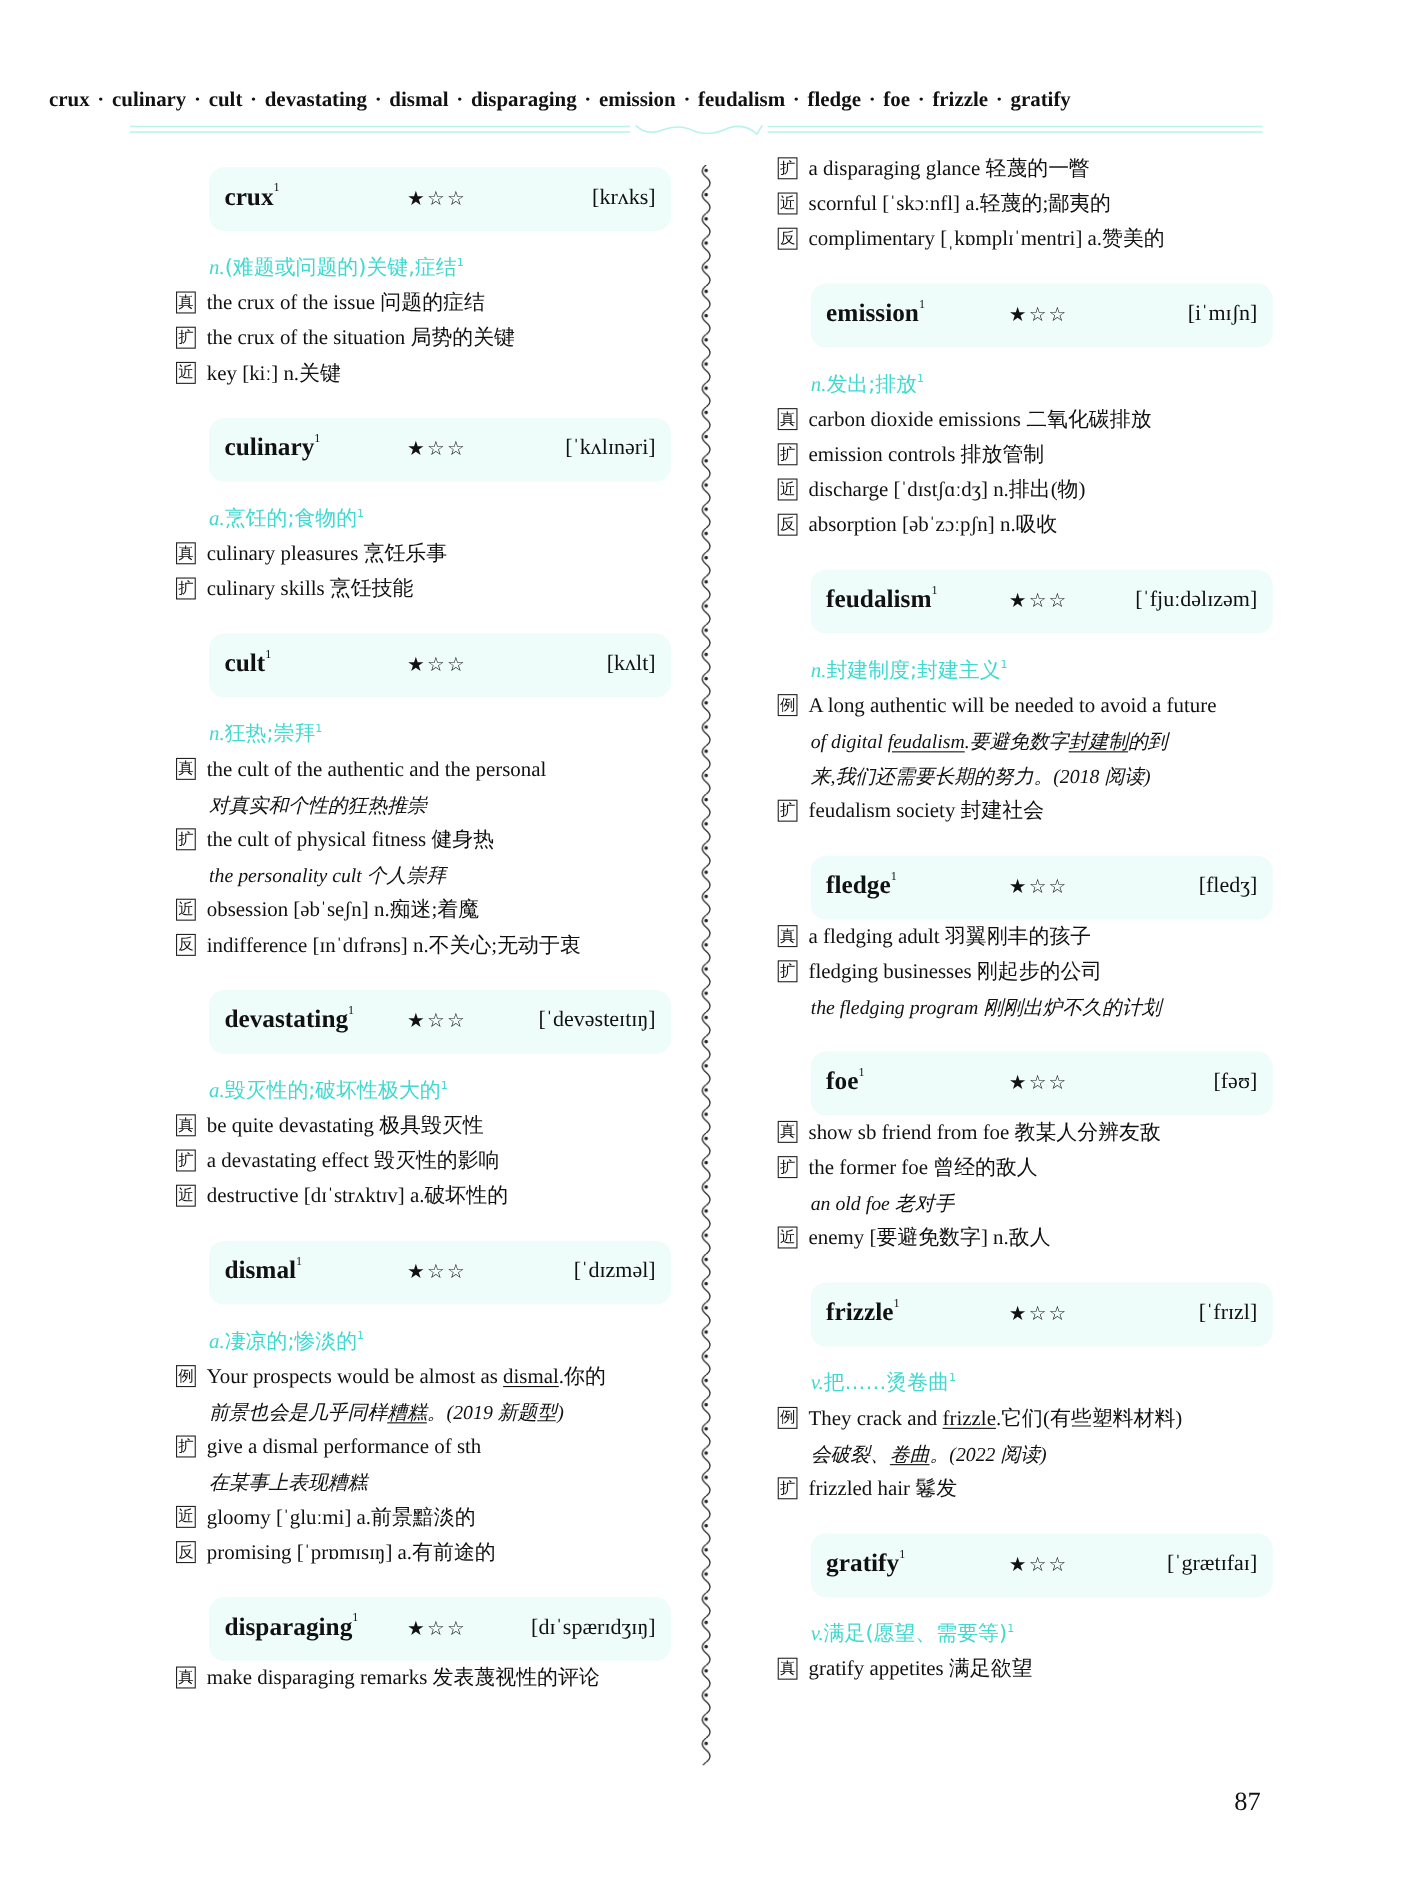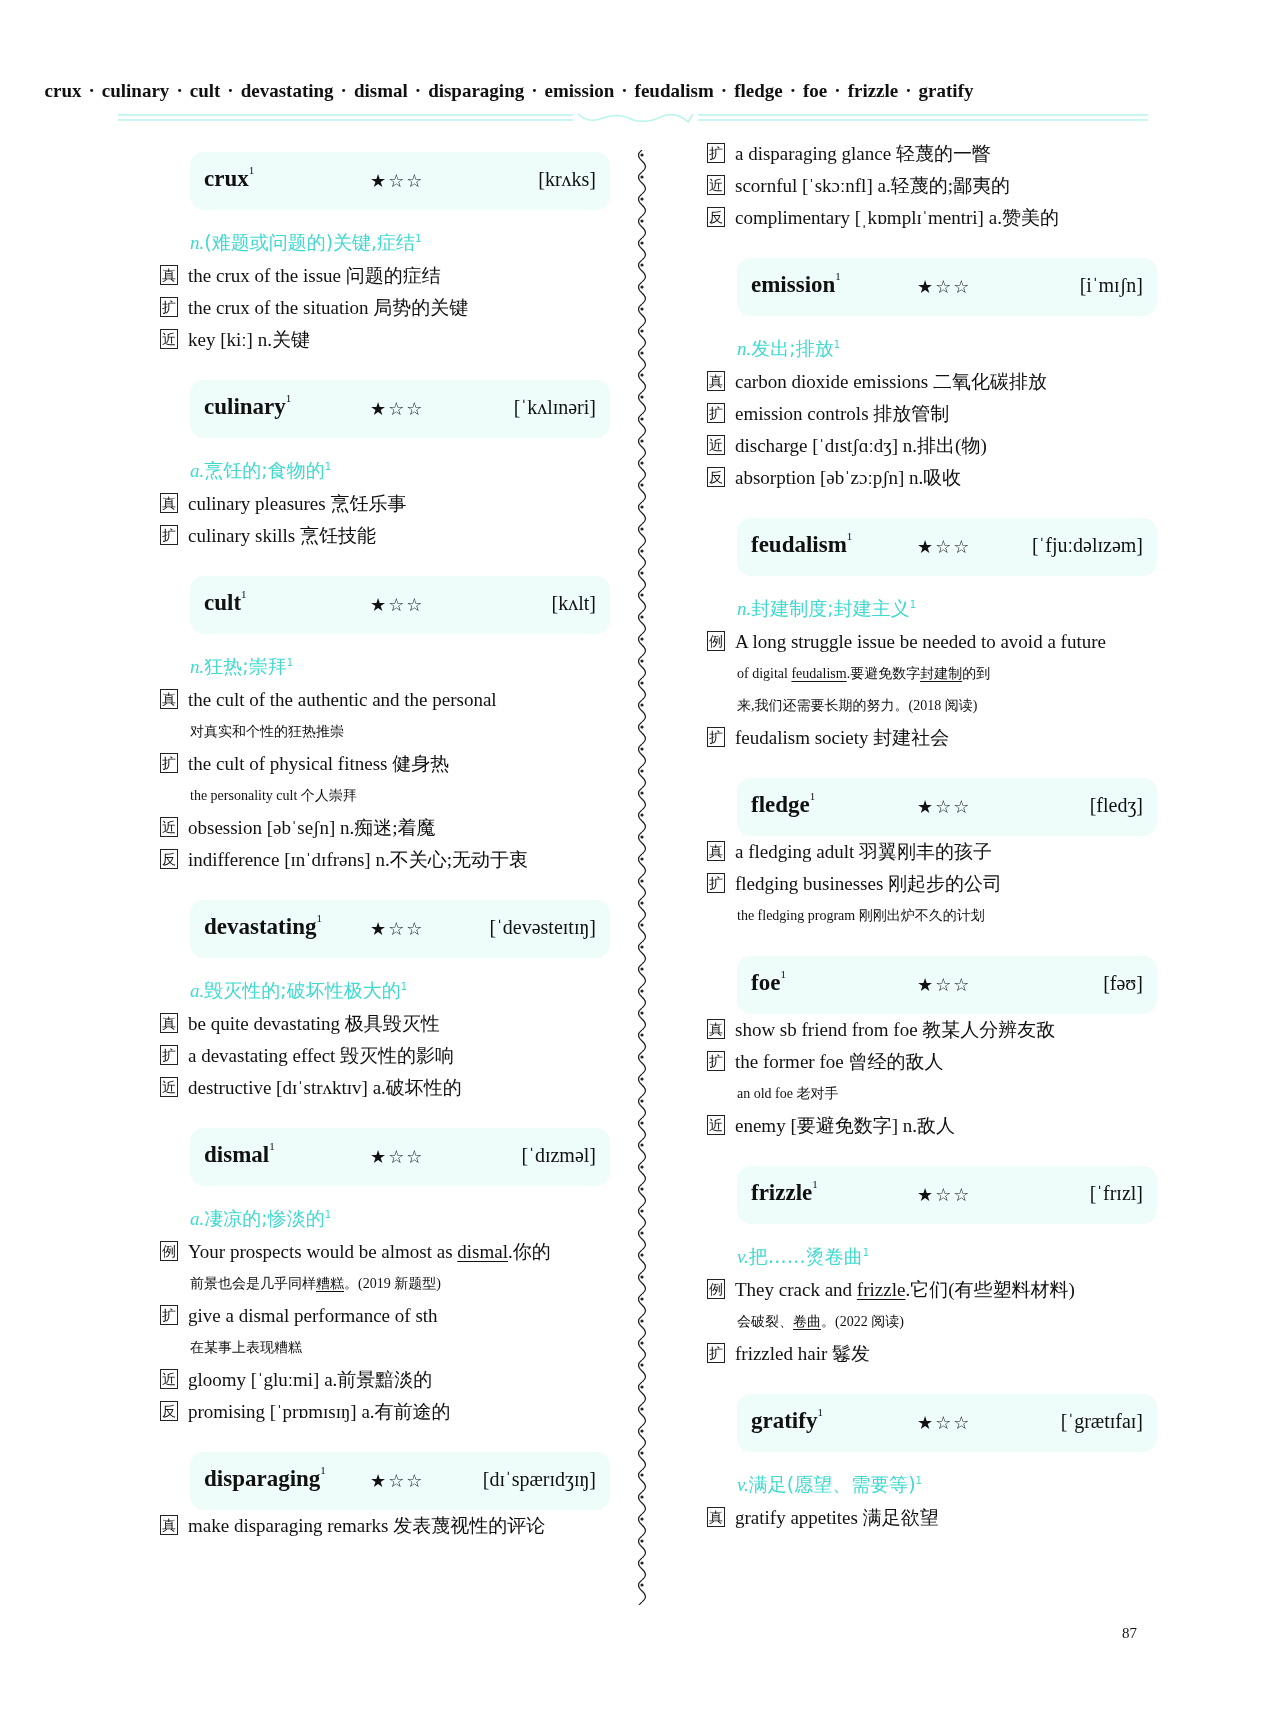--- a/index.html
+++ b/index.html
@@ -20,23 +20,23 @@
   .hw sup { font-size:11px; font-weight:normal; position:relative; top:-3px; }
   .stars { position:absolute; left:180px; top:18px; font-size:18px; letter-spacing:2px; font-family:"DejaVu Sans", sans-serif; }
   .phon { position:absolute; right:14px; top:16px; font-size:20px; }
   .def { margin:20px 0 4px 30px; color:#3fd9d0; font-family:"DejaVu Sans", sans-serif; font-size:19px; }
   .def .pos { font-family:"Liberation Serif", serif; font-style:italic; }
   .def sup { font-size:10px; }
   .line { display:flex; align-items:flex-start; font-size:19px; line-height:32px; }
   .tag { width:18px; height:20px; border:1.5px solid #222; font-size:14px; line-height:19px;
          text-align:center; margin-top:5px; margin-right:10px; flex:none; font-family:"DejaVu Sans", sans-serif; box-sizing:border-box; }
   .txt { flex:1; }
-  .cont { padding-left:30px; font-size:14px; line-height:32px; }
+  .cont { padding-left:30px; font-size:18px; line-height:32px;font-style:italic; }
   u { text-decoration:underline; text-underline-offset:3px; }
-  .pageno { position:absolute; left:1122px; top:1625px; font-size:15px; }
+  .pageno { position:absolute; left:1122px; top:1625px; font-size:24px; }
   .cont-top { margin-bottom:24px; }
 </style>
 </head>
 <body>
 
 <div class="running-head">
   <span>crux</span><span class="sep">·</span><span>culinary</span><span class="sep">·</span><span>cult</span><span class="sep">·</span><span>devastating</span><span class="sep">·</span><span>dismal</span><span class="sep">·</span><span>disparaging</span><span class="sep">·</span><span>emission</span><span class="sep">·</span><span>feudalism</span><span class="sep">·</span><span>fledge</span><span class="sep">·</span><span>foe</span><span class="sep">·</span><span>frizzle</span><span class="sep">·</span><span>gratify</span>
 </div>
 <svg class="head-rule" viewBox="0 0 1030 12">
   <line x1="0" y1="3" x2="455" y2="3" stroke="#b8f3ec" stroke-width="1.5"></line>
@@ -227,21 +227,21 @@
 
   <div class="entry">
     <div class="headbox">
       <span class="hw"><span>feudalism</span><sup>1</sup></span>
       <span class="stars">★☆☆</span>
       <span class="phon">[ˈfjuːdəlɪzəm]</span>
     </div>
     <div class="def"><span class="pos">n.</span><span>封建制度;封建主义</span><sup>1</sup></div>
     <div class="line">
         <span class="tag">例</span>
-        <span class="txt">A long struggle issue be needed to avoid a future</span>
+        <span class="txt">A long authentic will be needed to avoid a future</span>
       </div>
     <div class="cont"><span>of digital </span><u>feudalism</u><span>.要避免数字</span><u>封建制</u><span>的到</span></div>
     <div class="cont">来,我们还需要长期的努力。(2018 阅读)</div>
     <div class="line">
         <span class="tag">扩</span>
         <span class="txt">feudalism society 封建社会</span>
       </div>
   </div>
 
   <div class="entry">

